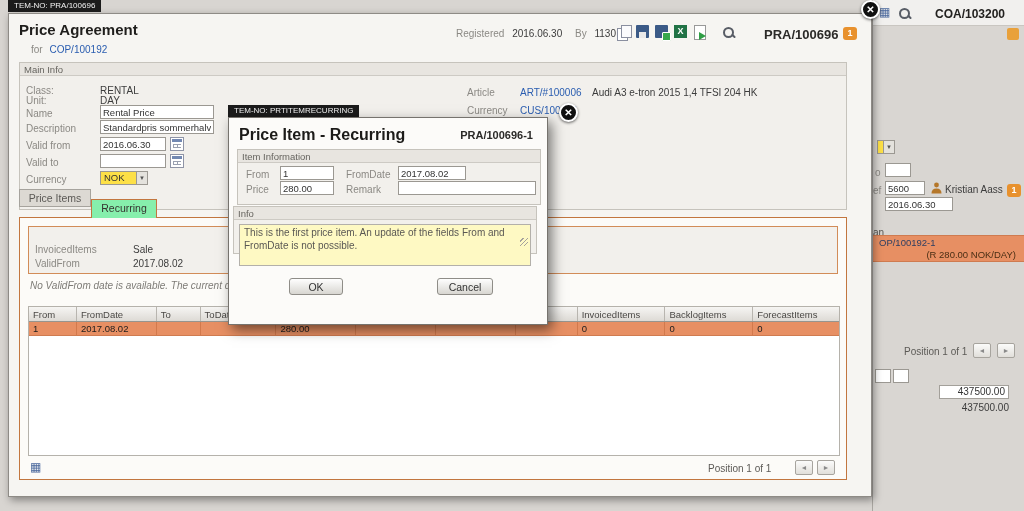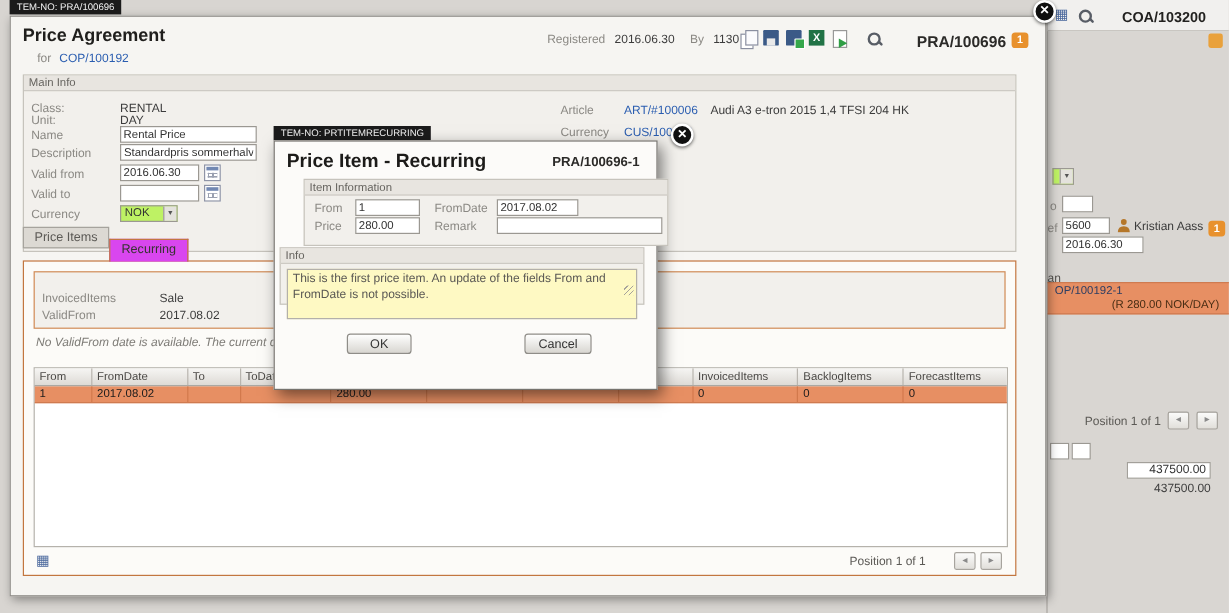--- a/index.html
+++ b/index.html
@@ -15,34 +15,34 @@
   .closebtn::before{content:"✕";position:absolute;left:0;right:0;top:0;text-align:center;font-size:10px;line-height:15px;font-weight:bold}
   .sect{position:absolute;background:#f2f0ec;border:1px solid #c6c3bc}
   .sect-h{height:13px;background:#e8e5e0;border-bottom:1px solid #cdcac4;color:#66645f;font-size:9.5px;line-height:13px;padding:0 4px}
   .btn{position:absolute;border:1px solid #8f8d88;border-radius:3px;background:linear-gradient(#fefefe,#d8d6d1);font-size:10.5px;color:#333;text-align:center;cursor:pointer}
   .pgbtn{position:absolute;width:18px;height:15px;border:1px solid #a7a49e;background:linear-gradient(#fbfbfa,#e1dfda);border-radius:2px;color:#8a8a8a;cursor:pointer}
   .pg-prev::before{content:"◄";position:absolute;inset:0;font-size:7px;line-height:13px;text-align:center}
   .pg-next::before{content:"►";position:absolute;inset:0;font-size:7px;line-height:13px;text-align:center}
   .badge{position:absolute;width:14px;height:13px;background:#e8912d;border-radius:3px;color:#fff;font-size:9px;font-weight:bold;line-height:13px;text-align:center}
   .tab{position:absolute;font-size:10.5px;line-height:17px;text-align:center;cursor:pointer}
   .tab.off{height:18px;background:#dcd9d3;border:1px solid #a6a39d;color:#5b5955;z-index:2}
-  .tab.on{height:19px;background:#d946ef;border:1px solid #c2763f;border-bottom:none;color:#35332f;z-index:3}
+  .tab.on{height:19px;background:#86efac;border:1px solid #c2763f;border-bottom:none;color:#35332f;z-index:3}
   .thead{display:flex;height:15px;background:linear-gradient(#f6f5f3,#dddad5);border-bottom:1px solid #97948e}
   .th{height:100%;padding:0 4px;overflow:hidden;white-space:nowrap;border-right:1px solid #b8b5af;font-size:9.5px;color:#4a4845;line-height:15px}
   .trow{display:flex;height:14px;background:#e78f63;border-bottom:1px solid #cf7b50}
   .td{height:100%;padding:0 4px;overflow:hidden;white-space:nowrap;border-right:1px solid #d2794c;font-size:9.5px;color:#1c1c1c;line-height:14px}
   .cw0{width:48px}.cw1{width:80px}.cw2{width:44px}.cw3{width:76px}.cw4{width:80px}.cw5{width:80px}
   .cw6{width:80px}.cw7{width:62px}.cw8{width:88px}.cw9{width:88px}.cw10{width:86px;border-right:none}
   .mag{position:absolute;width:15px;height:15px;cursor:pointer}
   .mag::before{content:"";position:absolute;left:2px;top:2px;width:7px;height:7px;border:2px solid #585d66;border-radius:50%}
   .mag::after{content:"";position:absolute;left:10px;top:10px;width:5px;height:2px;background:#585d66;transform:rotate(45deg);border-radius:1px}
   .cal{position:absolute;width:14px;height:14px;background:#fff;border:1px solid #8f94a6;cursor:pointer}
   .cal::before{content:"";position:absolute;left:1px;right:1px;top:1px;height:3px;background:#7288b2}
   .cal::after{content:"";position:absolute;left:2px;right:2px;top:6px;bottom:2px;background:repeating-linear-gradient(to right,#9aa0b0 0 1px,transparent 1px 4px),repeating-linear-gradient(to bottom,#9aa0b0 0 1px,transparent 1px 3px)}
-  .selbox{position:absolute;height:14px;background:#bef264;border:1px solid #9b9892;font-size:9.5px;color:#333;padding:0 3px;line-height:12px;cursor:pointer}
+  .selbox{position:absolute;height:14px;background:#fde047;border:1px solid #9b9892;font-size:9.5px;color:#333;padding:0 3px;line-height:12px;cursor:pointer}
   .car{position:absolute;right:0;top:0;bottom:0;width:11px;background:#e4e2dd;border-left:1px solid #9b9892;color:#555}
   .car::before{content:"▼";position:absolute;inset:0;font-size:6px;line-height:12px;text-align:center}
   .ic{position:absolute;width:16px;height:16px;cursor:pointer}
   .ic-copy::before{content:"";position:absolute;left:1px;top:4px;width:9px;height:11px;background:#fff;border:1px solid #8a8fa0}
   .ic-copy::after{content:"";position:absolute;left:5px;top:1px;width:9px;height:11px;background:#fbfbfd;border:1px solid #8a8fa0}
   .ic-save::before{content:"";position:absolute;left:1px;top:1px;width:13px;height:13px;background:#3b5a87;border-radius:1px}
   .ic-save::after{content:"";position:absolute;left:4px;top:8px;width:7px;height:6px;background:#e9e9e9}
   .ic-save2::before{content:"";position:absolute;left:1px;top:1px;width:13px;height:13px;background:#3b5a87;border-radius:1px}
   .ic-save2::after{content:"";position:absolute;left:8px;top:8px;width:7px;height:7px;background:#36a84c;border-radius:1px;border:1px solid #fff}
   .ic-excel::before{content:"X";position:absolute;left:1px;top:1px;width:13px;height:13px;background:#217346;color:#fff;font-size:9px;font-weight:bold;text-align:center;line-height:13px}
@@ -158,21 +158,21 @@
   </div>
 </div>
 
 <div class="closebtn" style="left:861px;top:0;z-index:20"></div>
 
 <div class="a blacktab" style="left:228px;top:105px;z-index:50">TEM-NO: PRTITEMRECURRING</div>
 <div class="a" style="left:228px;top:117px;width:320px;height:208px;background:#fcfbf9;border:1px solid #76736e;box-shadow:4px 5px 12px rgba(0,0,0,.5);z-index:50">
   <div class="a" style="left:10px;top:8px;font-size:16px;font-weight:bold;color:#1c1b19">Price Item - Recurring</div>
   <div class="a" style="right:14px;top:11px;font-size:11px;font-weight:bold;color:#2b2a28">PRA/100696-1</div>
 
-  <div class="sect" style="left:24px;top:31px;width:304px;height:56px">
+  <div class="sect" style="left:8px;top:31px;width:304px;height:56px">
     <div class="sect-h">Item Information</div>
     <span class="a lbl" style="left:8px;top:19px">From</span>
     <input class="inp" style="left: 42px; top: 16px; width: 54px;" value="1">
     <span class="a lbl" style="left:108px;top:19px">FromDate</span>
     <input class="inp" style="left: 160px; top: 16px; width: 68px;" value="2017.08.02">
     <span class="a lbl" style="left:8px;top:34px">Price</span>
     <input class="inp" style="left: 42px; top: 31px; width: 54px;" value="280.00">
     <span class="a lbl" style="left:108px;top:34px">Remark</span>
     <input class="inp" style="left: 160px; top: 31px; width: 138px;" value="">
   </div>

